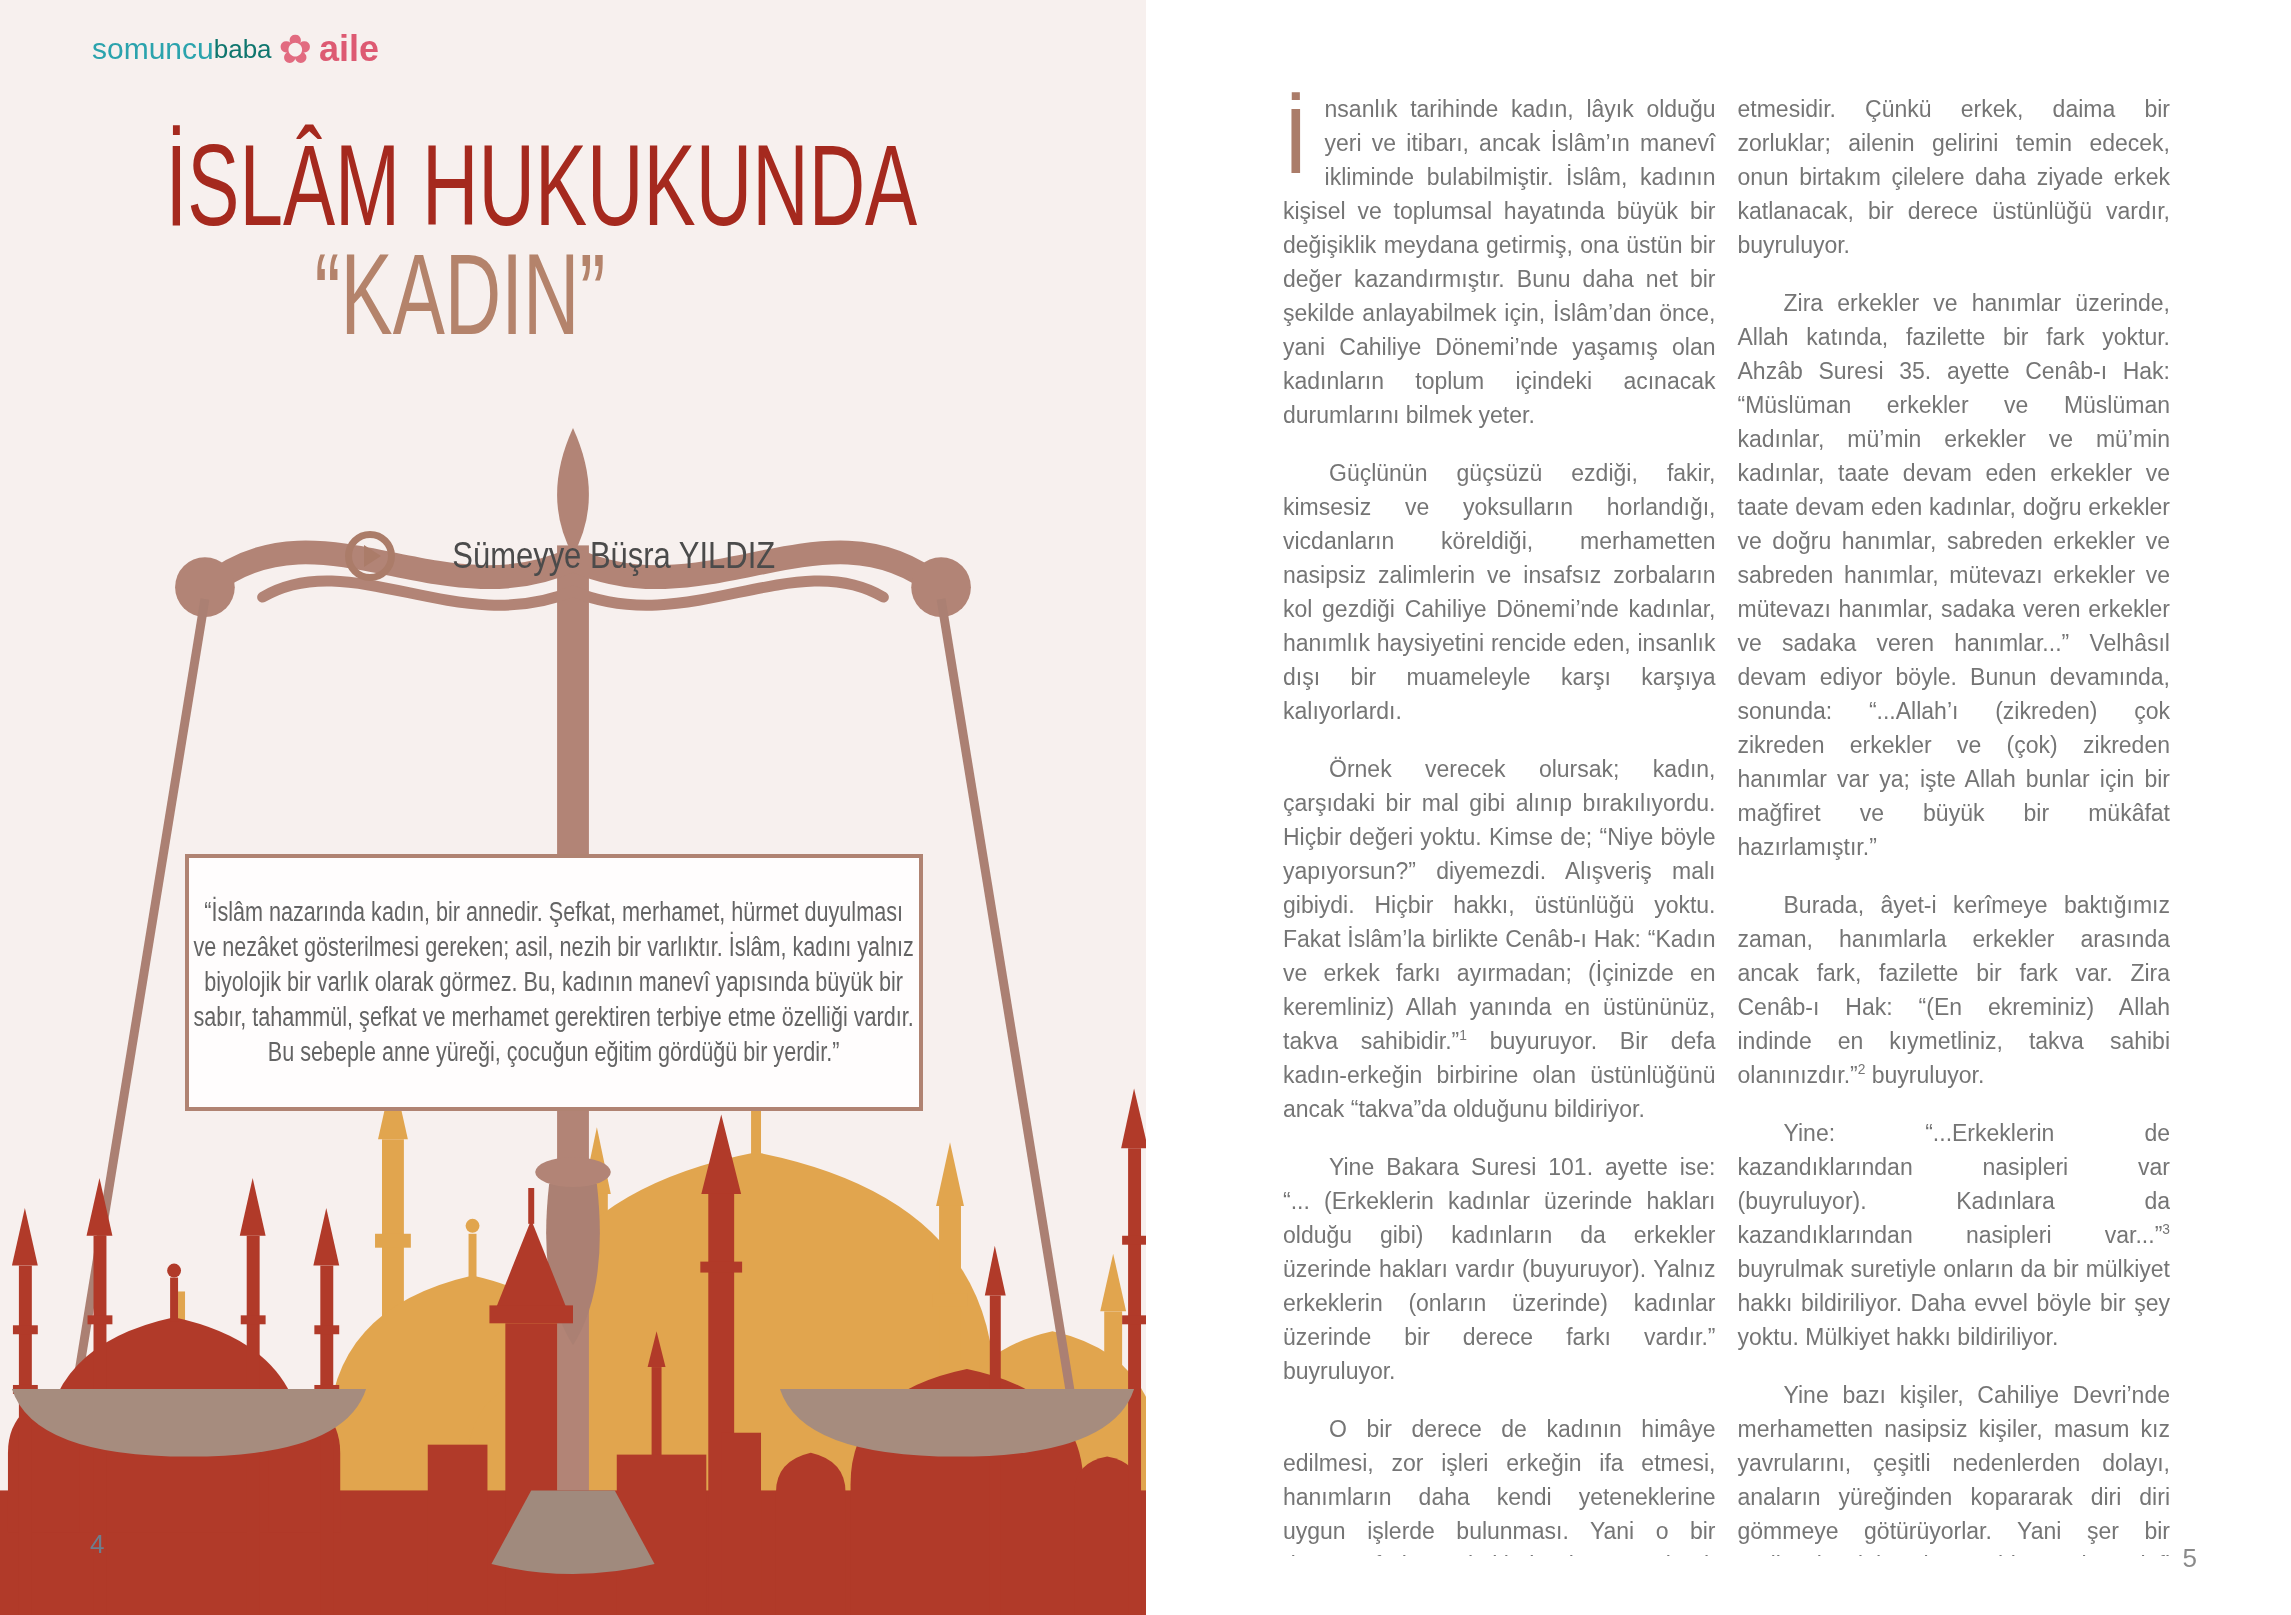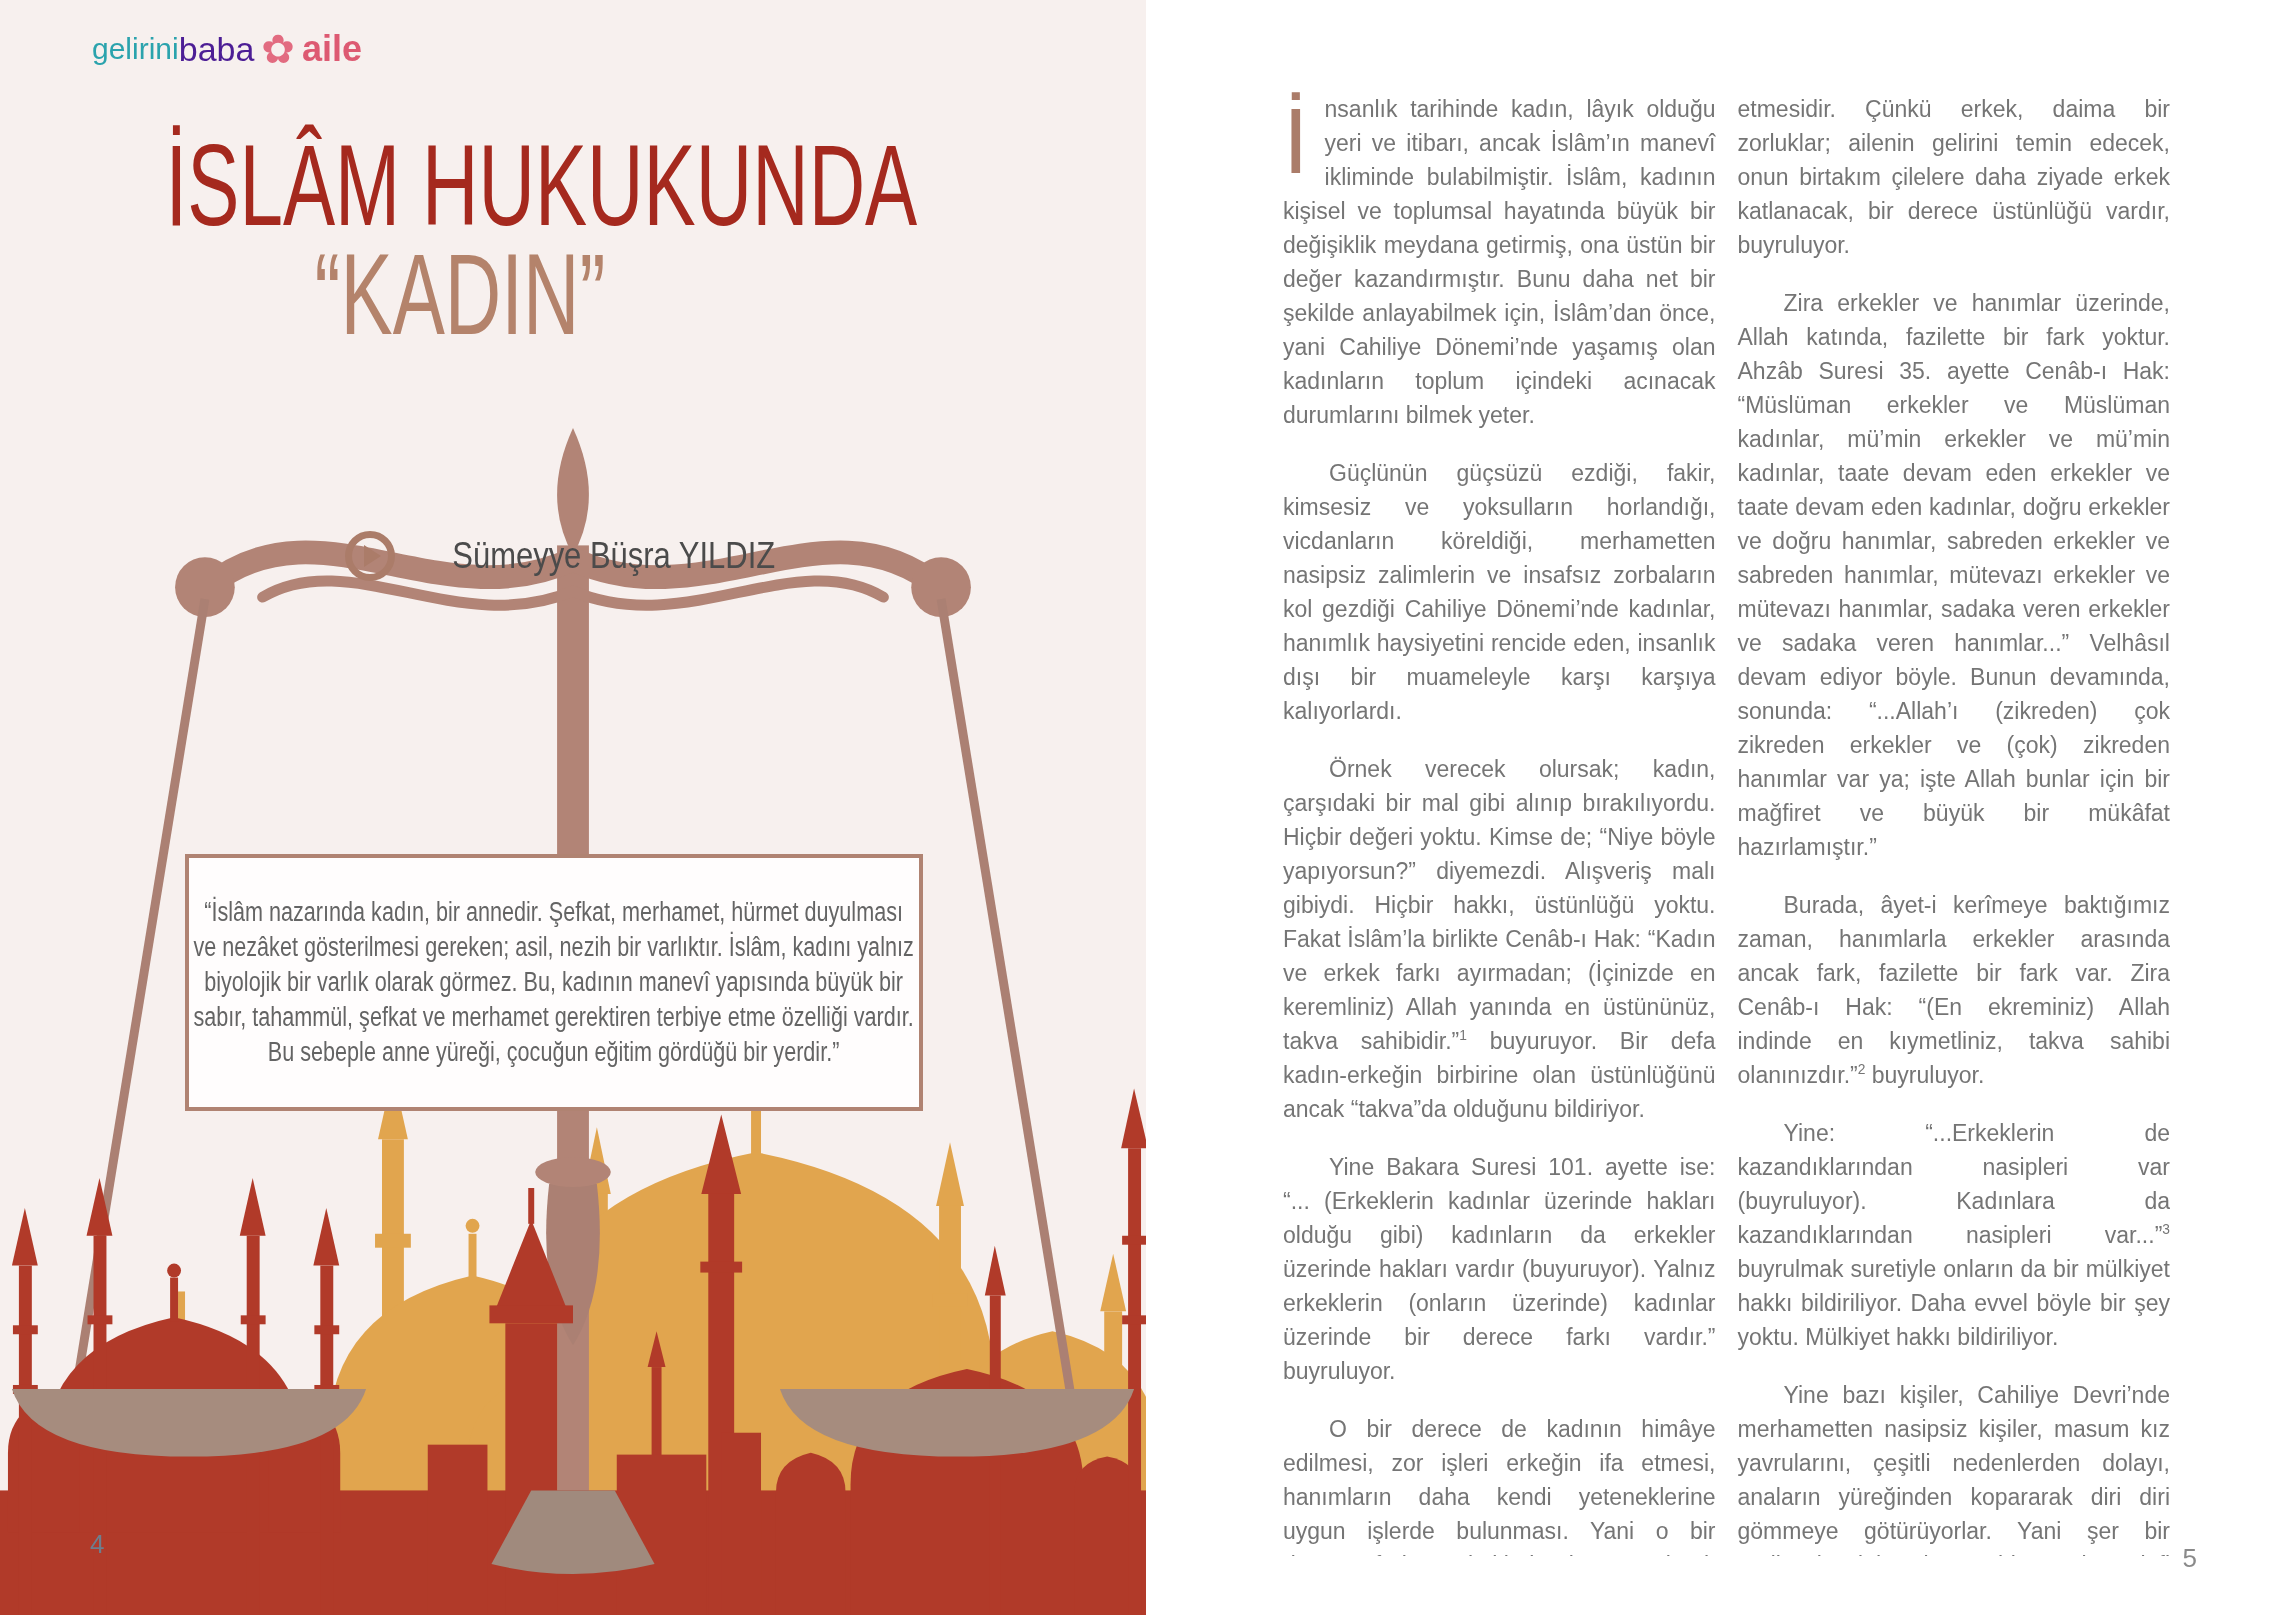--- a/index.html
+++ b/index.html
@@ -5,21 +5,21 @@
   html,body{margin:0;padding:0;background:#e8e8e8;}
   .spread{position:relative;width:2291px;height:1616px;display:flex;overflow:hidden;
           background:#ffffff;font-family:"Liberation Sans",sans-serif;}
   .page-left{position:relative;width:1146px;height:100%;background:#f7f0ee;overflow:hidden;}
   .page-right{position:relative;width:1145px;height:100%;background:#ffffff;overflow:hidden;}
 
   
   .illustration{position:absolute;inset:0;z-index:1;}
   .logo{position:absolute;top:28px;left:92px;display:flex;align-items:center;z-index:6;}
   .logo .b1{font-size:30px;color:#2ba3ad;}
-  .logo .b2{font-size:34px;color:#4c1d95;}
+  .logo .b2{font-size:26px;color:#0f766e;}
   .flower{font-size:40px;color:#e26b80;margin:0 7px;line-height:0.9;}
   .logo .b3{font-size:36px;font-weight:bold;color:#dd5a72;}
 
   .title{position:absolute;left:0;top:127px;width:866px;z-index:5;text-align:center;padding-left:27px;}
   .t1{font-size:115px;line-height:1.02;color:#a5291e;transform:scaleX(0.68);white-space:nowrap;}
   .t2{font-size:115px;line-height:1.02;color:#b4836b;transform:scaleX(0.68);margin-top:-8px;white-space:nowrap;}
 
   .author{position:absolute;top:531px;left:0;width:1146px;display:flex;align-items:center;
           justify-content:center;gap:31px;z-index:5;}
   .play{width:50px;height:50px;border:7px solid #ab7c69;border-radius:50%;box-sizing:border-box;
@@ -145,21 +145,21 @@
       </g>
 
       <g fill="#a68c7e">
         <path d="M12 1396 L368 1396 Q346 1464 190 1464 Q34 1464 12 1396 Z"></path>
         <path d="M784 1396 L1140 1396 Q1118 1464 962 1464 Q806 1464 784 1396 Z"></path>
         <path d="M534 1498 L618 1498 L658 1572 Q576 1592 494 1572 Z" fill="#a08a7d"></path>
       </g>
     </svg>
 
     <div class="logo">
-      <span class="b1">gelirini</span>
+      <span class="b1">somuncu</span>
         <span class="b2">baba</span>
       <span class="flower">✿</span>
       <span class="b3">aile</span>
     </div>
 
     <div class="title">
       <div class="t1">İSLÂM HUKUKUNDA</div>
       <div class="t2">“KADIN”</div>
     </div>
 

